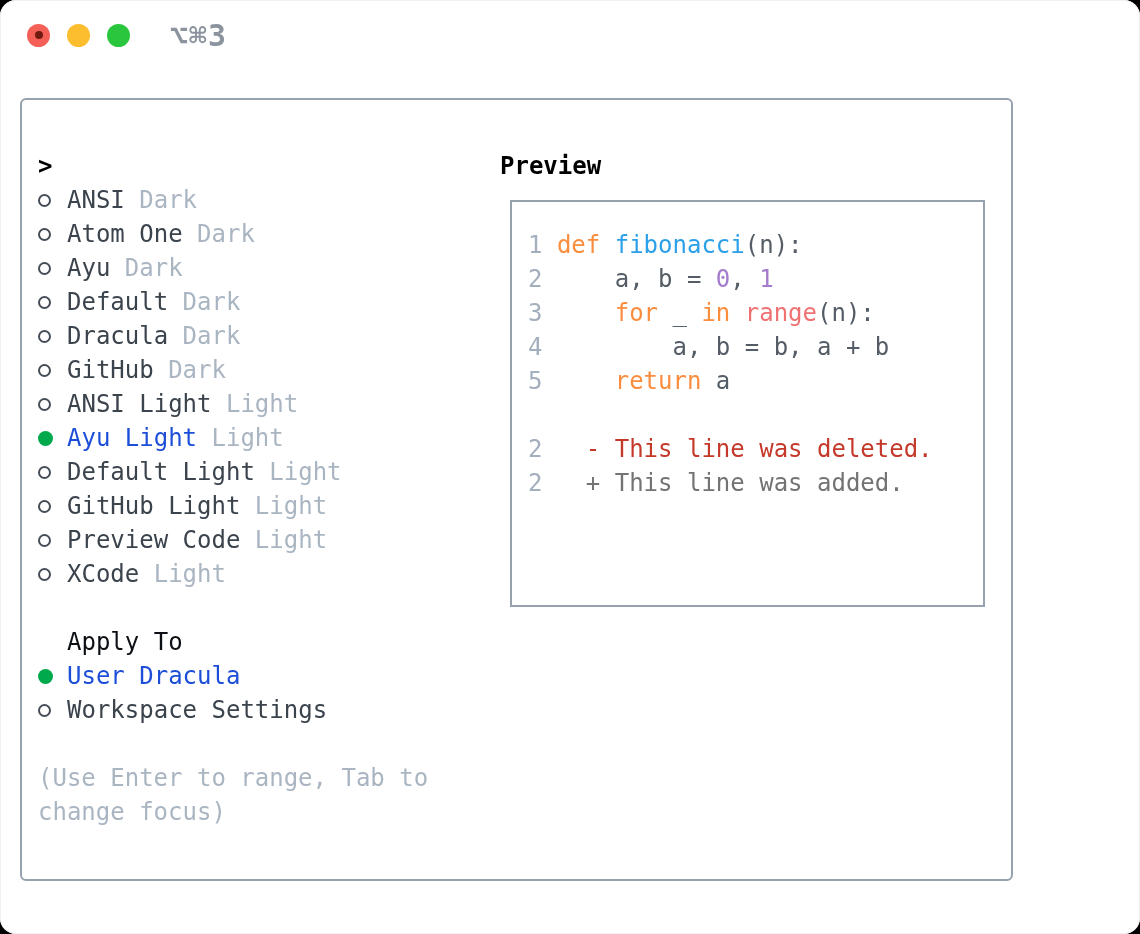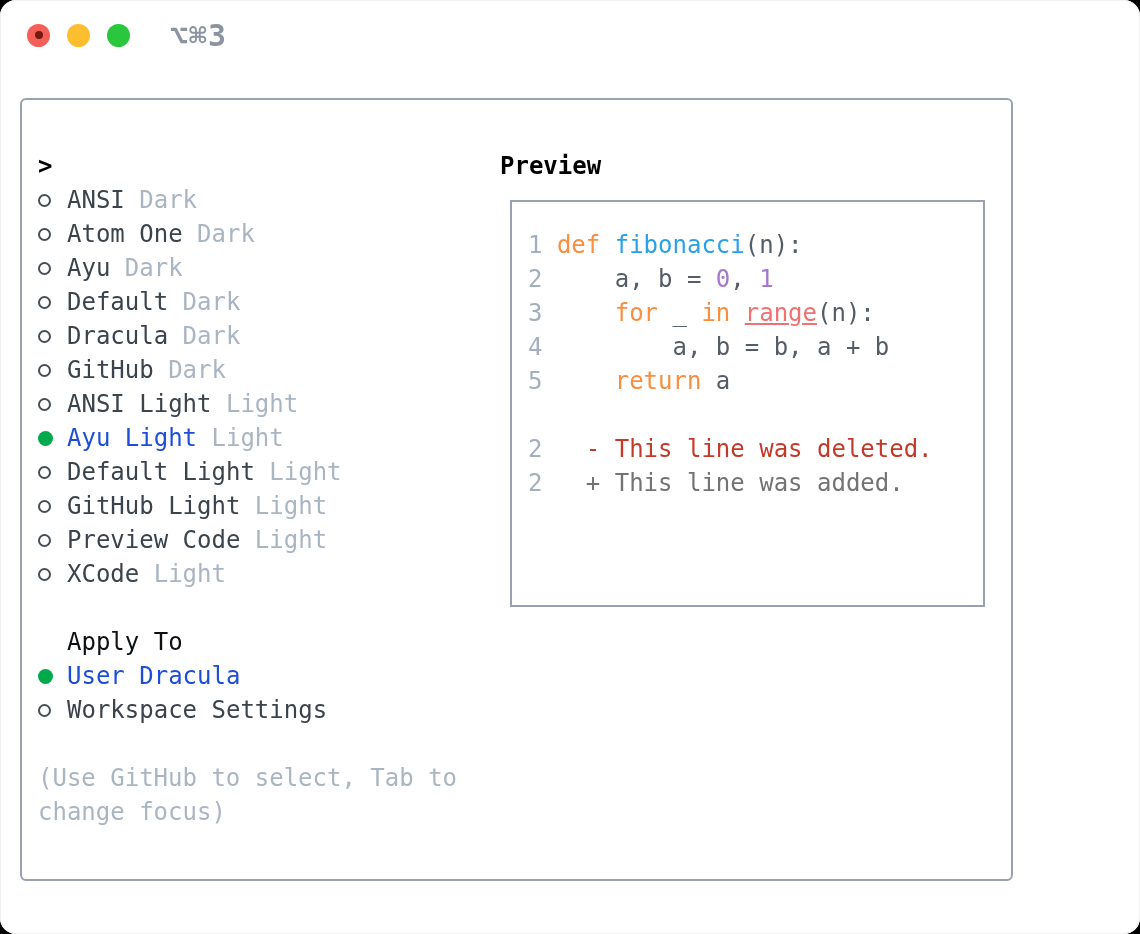--- a/index.html
+++ b/index.html
@@ -79,21 +79,21 @@
     border: 2px solid #98a2ae;
     background: #fff;
     padding: 26px 0 0 16px;
     font-size: 24px; line-height: 34px;
   }
   .cline { height: 34px; white-space: pre; }
   .lnum { display: inline-block; width: 2ch; color: #a4afbe; }
   .tok-fg    { color: #545c66; }
   .tok-kw    { color: #fa8d3e; }
   .tok-fn    { color: #2ba0e8; }
-  .tok-call  { color: #f07171; text-decoration: underline; }
+  .tok-call  { color: #f07171; }
   .tok-const { color: #a37acc; }
   .tok-ctx   { color: #8b959f; }
   .tok-del   { color: #c5392b; }
   .tok-add   { color: #737373; }
 </style>
 </head>
 <body>
 
 <div class="window">
 
@@ -128,21 +128,21 @@
       </div>
     <div class="spacer"></div>
     <div class="row subheader">
       <span class="mk"></span><span>Apply To</span>
     </div>
     <div id="apply-options">
         <div class="row selected"><span class="mk"><span class="circle filled"></span></span><span class="iname">User Dracula</span></div>
         <div class="row"><span class="mk"><span class="circle"></span></span><span class="iname">Workspace Settings</span></div>
       </div>
     <div class="spacer"></div>
-    <div class="hint">(Use GitHub to select, Tab to</div>
+    <div class="hint">(Use Enter to range, Tab to</div>
     <div class="hint">change focus)</div>
   </div>
 
   <div class="preview-title">Preview</div>
 
   <div class="preview-box" id="preview-code">
       <div class="cline"><span class="lnum">1</span><span class="tok-kw">def </span><span class="tok-fn">fibonacci</span><span class="tok-fg">(n):</span></div>
       <div class="cline"><span class="lnum">2</span><span class="tok-fg">    a, b = </span><span class="tok-const">0</span><span class="tok-fg">, </span><span class="tok-const">1</span></div>
       <div class="cline"><span class="lnum">3</span><span class="tok-fg">    </span><span class="tok-kw">for</span><span class="tok-fg"> _ </span><span class="tok-kw">in</span><span class="tok-fg"> </span><span class="tok-call">range</span><span class="tok-fg">(n):</span></div>
       <div class="cline"><span class="lnum">4</span><span class="tok-fg">        a, b = b, a + b</span></div>

